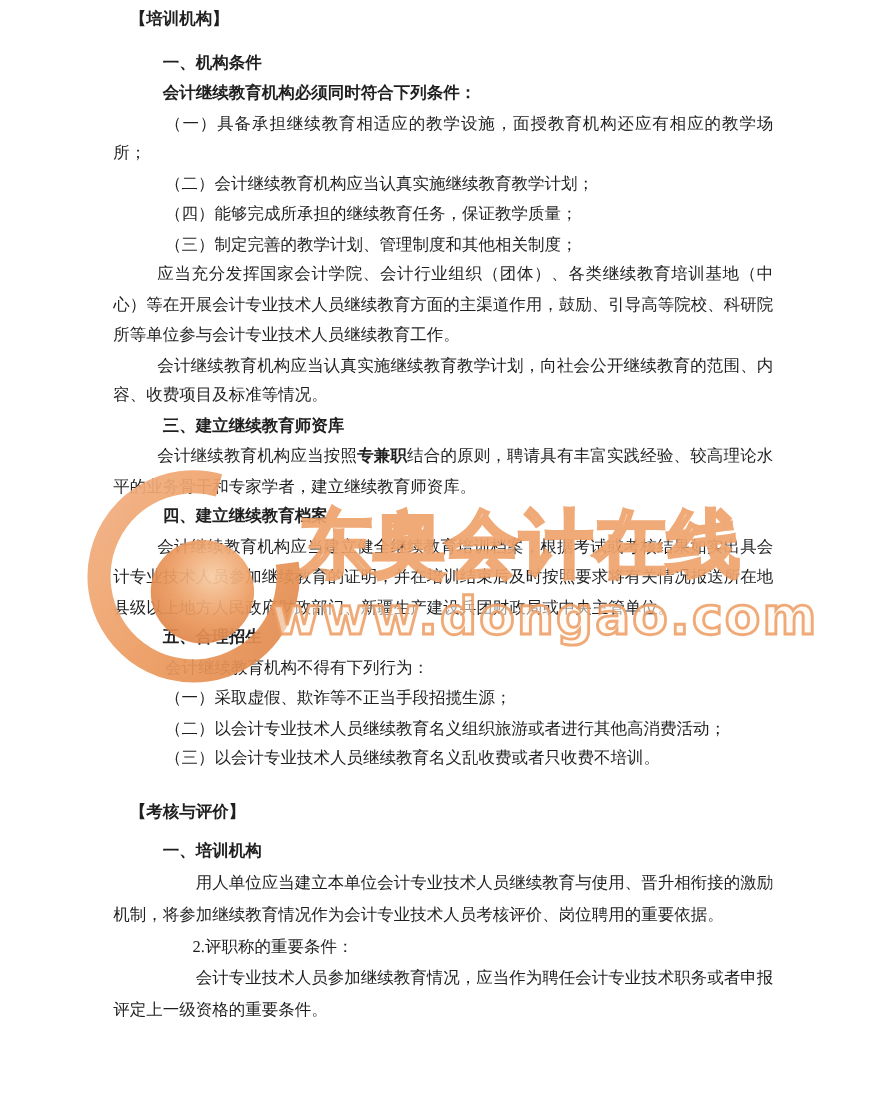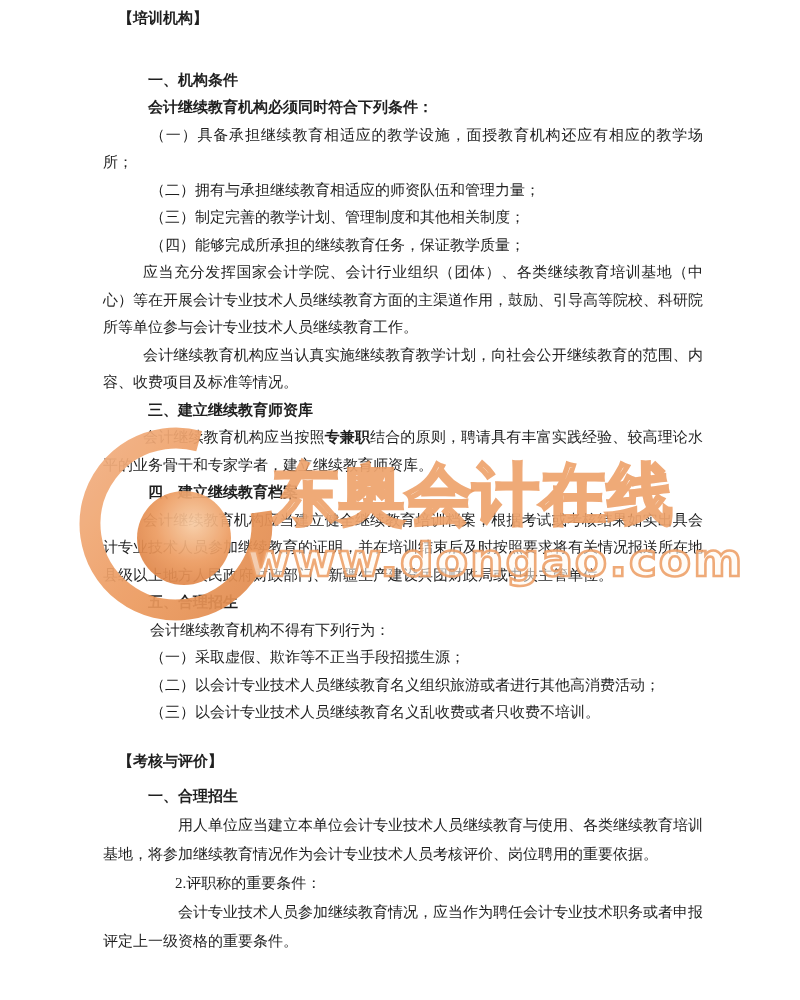--- a/index.html
+++ b/index.html
@@ -16,21 +16,21 @@
     position:absolute;
     left:103px; top:5px;
     width:600px;
     font-size:15px;
     line-height:27.5px;
     text-align:justify;
   }
   .sec2 .line{line-height:29px;}
   .line{margin:0;}
   .t{font-weight:bold;padding-left:15px;}
-  .t1{margin-bottom:34px;}
+  .t1{margin-bottom:12px;}
   .t2{margin-top:20px;margin-bottom:6px;}
   .h{font-weight:bold;text-indent:45px;}
   .hb{font-weight:bold;text-indent:45px;}
   .item{text-indent:47px;}
   .p{text-indent:40px;}
   .num{text-indent:72px;}
   .pdeep{text-indent:75px;}
   .b{font-weight:bold;}
   .watermark{
     position:absolute;left:0;top:0;width:800px;height:1000px;
@@ -42,39 +42,39 @@
 
 <div class="page">
 
   <div class="doc">
 
     <div class="line t t1">【培训机构】</div>
 
     <div class="line h">一、机构条件</div>
     <div class="line hb">会计继续教育机构必须同时符合下列条件：</div>
     <div class="line item">（一）具备承担继续教育相适应的教学设施，面授教育机构还应有相应的教学场所；</div>
-    <div class="line item">（二）拥有与承担继续教育相适应的师资队伍和管理力量；</div>
+    <div class="line item">（二）会计继续教育机构应当认真实施继续教育教学计划；</div>
+    <div class="line item">（四）能够完成所承担的继续教育任务，保证教学质量；</div>
     <div class="line item">（三）制定完善的教学计划、管理制度和其他相关制度；</div>
-    <div class="line item">（四）能够完成所承担的继续教育任务，保证教学质量；</div>
     <div class="line p">应当充分发挥国家会计学院、会计行业组织（团体）、各类继续教育培训基地（中心）等在开展会计专业技术人员继续教育方面的主渠道作用，鼓励、引导高等院校、科研院所等单位参与会计专业技术人员继续教育工作。</div>
     <div class="line p">会计继续教育机构应当认真实施继续教育教学计划，向社会公开继续教育的范围、内容、收费项目及标准等情况。</div>
     <div class="line h">三、建立继续教育师资库</div>
     <div class="line p"><span>会计继续教育机构应当按照</span><span class="b">专兼职</span><span>结合的原则，聘请具有丰富实践经验、较高理论水平的业务骨干和专家学者，建立继续教育师资库。</span></div>
     <div class="line h">四、建立继续教育档案</div>
     <div class="line p">会计继续教育机构应当建立健全继续教育培训档案，根据考试或考核结果如实出具会计专业技术人员参加继续教育的证明，并在培训结束后及时按照要求将有关情况报送所在地县级以上地方人民政府财政部门、新疆生产建设兵团财政局或中央主管单位。</div>
     <div class="line h">五、合理招生</div>
     <div class="line item">会计继续教育机构不得有下列行为：</div>
     <div class="line item">（一）采取虚假、欺诈等不正当手段招揽生源；</div>
     <div class="line item">（二）以会计专业技术人员继续教育名义组织旅游或者进行其他高消费活动；</div>
     <div class="line item">（三）以会计专业技术人员继续教育名义乱收费或者只收费不培训。</div>
 
     <div class="sec2">
       <div class="line t t2">【考核与评价】</div>
-      <div class="line h">一、合理招生</div>
-      <div class="line pdeep">用人单位应当建立本单位会计专业技术人员继续教育与使用、各类继续教育培训基地，将参加继续教育情况作为会计专业技术人员考核评价、岗位聘用的重要依据。</div>
+      <div class="line h">一、培训机构</div>
+      <div class="line pdeep">用人单位应当建立本单位会计专业技术人员继续教育与使用、晋升相衔接的激励机制，将参加继续教育情况作为会计专业技术人员考核评价、岗位聘用的重要依据。</div>
       <div class="line num">2.评职称的重要条件：</div>
       <div class="line pdeep">会计专业技术人员参加继续教育情况，应当作为聘任会计专业技术职务或者申报评定上一级资格的重要条件。</div>
     </div>
 
   </div>
 
   <svg class="watermark" viewBox="0 0 800 1000" xmlns="http://www.w3.org/2000/svg">
     <defs>
       <linearGradient id="ringGrad" x1="0%" y1="0%" x2="100%" y2="100%">
         <stop offset="0%" stop-color="#F3B183"></stop>

